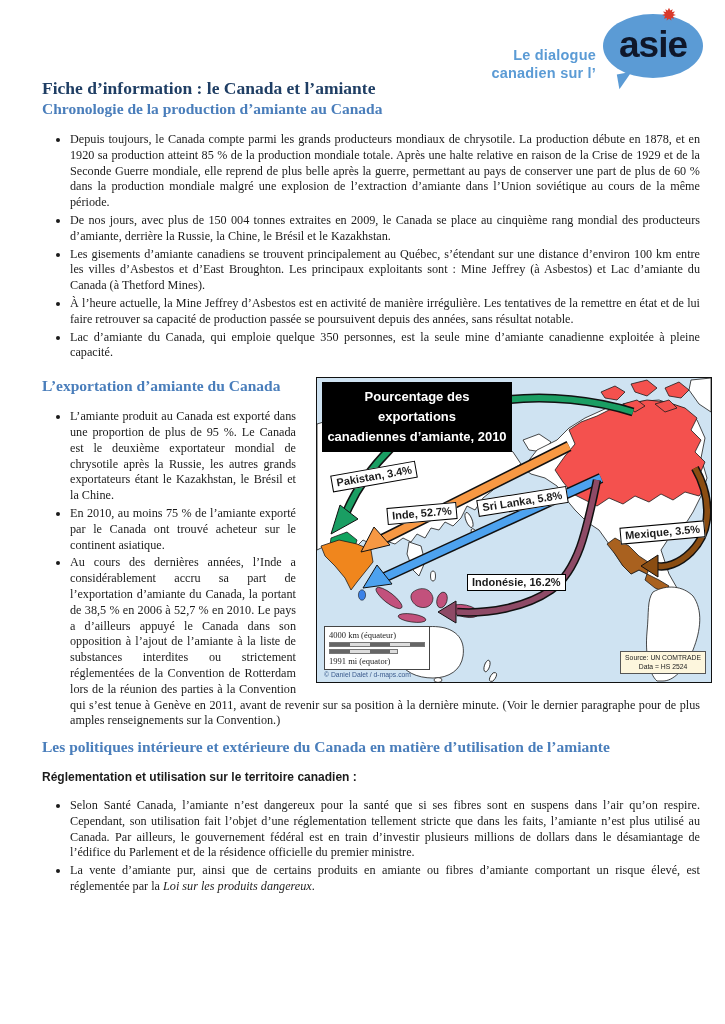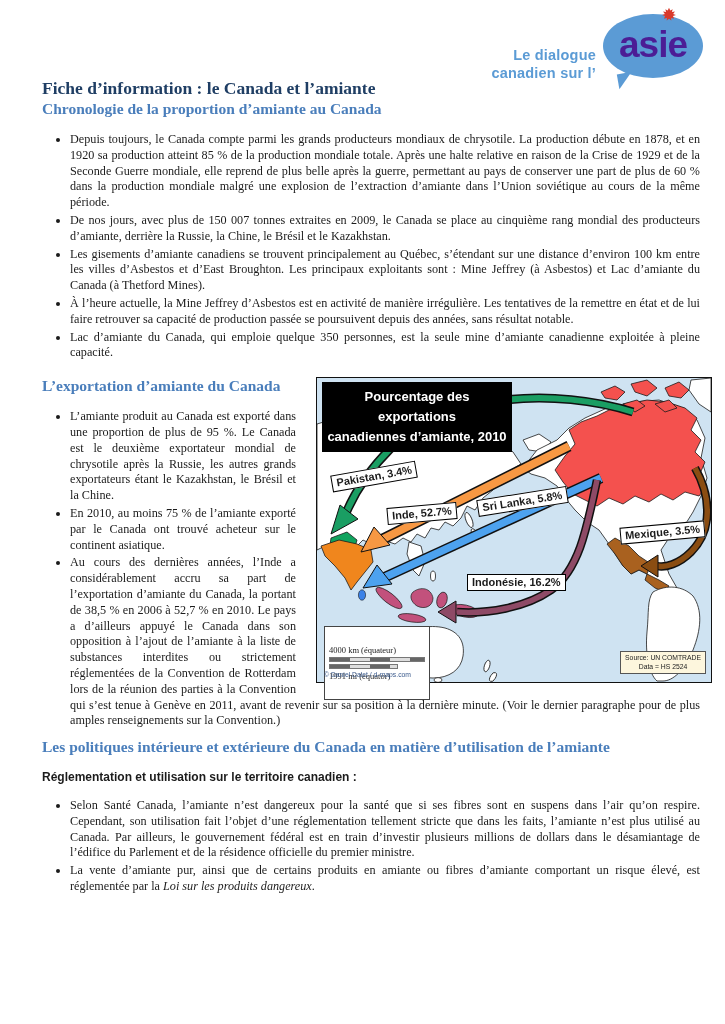--- a/index.html
+++ b/index.html
@@ -9,21 +9,21 @@
 
   
   .logo{position:absolute;top:14px;right:22px;display:flex;align-items:flex-start;}
   .logo-tagline{text-align:right;color:var(--logo-blue,#5b9bd5);font-weight:bold;
                 font-size:14.5px;line-height:18px;margin-top:32px;margin-right:7px;letter-spacing:.2px;}
   .bubble{position:relative;width:100px;height:64px;background:var(--logo-blue,#5b9bd5);
           border-radius:50%;display:flex;align-items:center;justify-content:center;}
   .bubble::after{content:'';position:absolute;left:15px;bottom:-10px;width:0;height:0;
           border-top:15px solid var(--logo-blue,#5b9bd5);border-right:15px solid transparent;
           transform:rotate(-10deg);}
-  .bubble-text{color:#4c1d95;font-weight:bold;font-size:37px;letter-spacing:-1px;margin-top:-3px;}
+  .bubble-text{color:#0f172a;font-weight:bold;font-size:37px;letter-spacing:-1px;margin-top:-3px;}
   .maple{position:absolute;top:-7px;left:58%;width:16px;height:16px;}
   .maple svg{display:block;width:16px;height:16px;fill:var(--leaf-red,#d93a2b);}
 
   
   h1.doc-title{font-family:"Liberation Serif",serif;font-size:17.5px;font-weight:bold;
       color:var(--title-color,#1f3e64);margin:64px 0 1px 0;}
   h2.doc-subtitle,h3.section-heading{font-family:"Liberation Serif",serif;font-size:15.5px;
       font-weight:bold;color:var(--heading-color,#4a7ebb);margin:0 0 14px 0;}
   h3.section-heading{margin-top:16px;clear:none;}
   h3.clear{clear:both;margin-top:9px;}
@@ -41,21 +41,21 @@
   .map-title{position:absolute;left:5px;top:4px;width:182px;background:#000;color:#fff;
       font-weight:bold;font-size:13px;line-height:20px;text-align:center;padding:5px 4px;}
   .map-label{position:absolute;background:#fff;border:1.6px solid #000;font-weight:bold;
       font-size:11px;line-height:15px;padding:0 4px;white-space:nowrap;}
   .lbl-pakistan{left:14px;top:90px;transform:rotate(-10deg);}
   .lbl-inde{left:70px;top:127px;transform:rotate(-5deg);}
   .lbl-srilanka{left:160px;top:115px;transform:rotate(-9deg);}
   .lbl-indonesie{left:150px;top:196px;}
   .lbl-mexique{left:303px;top:146px;transform:rotate(-5deg);}
   .scale-box{position:absolute;left:7px;top:248px;width:96px;background:#fff;border:1px solid #444;
-      font-family:"Liberation Serif",serif;font-size:8.5px;line-height:10px;padding:18px 4px;color:#222;}
+      font-family:"Liberation Serif",serif;font-size:8.5px;line-height:10px;padding:3px 4px;color:#222;}
   .scale-bar{height:3px;margin:2px 0;background:repeating-linear-gradient(90deg,#666 0 20px,#ddd 20px 40px);border:.5px solid #777;}
   .scale-bar.mi{width:70%;}
   .map-credit{position:absolute;left:7px;bottom:4px;font-size:6.8px;color:#3a5a8c;}
   .source-box{position:absolute;right:5px;bottom:8px;background:#fdf6dd;border:.8px solid #555;
       font-size:6.8px;line-height:8.5px;text-align:center;padding:2px 4px;color:#222;}
 
   
   .sea{fill:var(--c-ocean,#cfe3f2);}
   .land{fill:#ffffff;stroke:#1c1c1c;stroke-width:.8;}
   .canada{fill:var(--c-canada,#f4514e);stroke:#1c1c1c;stroke-width:.8;}
@@ -90,25 +90,25 @@
       <span class="bubble-text">asie</span>
       <span class="maple">
         <svg viewBox="0 0 20 20">
             <path d="M10 1 L11.6 4.4 L14.6 2.8 L13.6 6.4 L17.4 5.6 L15.2 8.6 L18.6 10 L15 11.4 L16.2 14.6 L12.6 13.6 L12.9 17 L10 14.8 L7.1 17 L7.4 13.6 L3.8 14.6 L5 11.4 L1.4 10 L4.8 8.6 L2.6 5.6 L6.4 6.4 L5.4 2.8 L8.4 4.4 Z"></path>
           </svg>
       </span>
     </div>
   </div>
 
   <h1 class="doc-title">Fiche d’information : le Canada et l’amiante</h1>
-  <h2 class="doc-subtitle">Chronologie de la proportion d’amiante au Canada</h2>
+  <h2 class="doc-subtitle">Chronologie de la production d’amiante au Canada</h2>
 
   <ul class="bullets">
     <li>Depuis toujours, le Canada compte parmi les grands producteurs mondiaux de chrysotile. La production débute en 1878, et en 1920 sa production atteint 85 % de la production mondiale totale. Après une halte relative en raison de la Crise de 1929 et de la Seconde Guerre mondiale, elle reprend de plus belle après la guerre, permettant au pays de conserver une part de plus de 60 % dans la production mondiale malgré une explosion de l’extraction d’amiante dans l’Union soviétique au cours de la même période.</li>
-    <li>De nos jours, avec plus de 150 007 tonnes extraites en 2009, le Canada se place au cinquième rang mondial des producteurs d’amiante, derrière la Russie, la Chine, le Brésil et le Kazakhstan.</li>
+    <li>De nos jours, avec plus de 150 004 tonnes extraites en 2009, le Canada se place au cinquième rang mondial des producteurs d’amiante, derrière la Russie, la Chine, le Brésil et le Kazakhstan.</li>
     <li>Les gisements d’amiante canadiens se trouvent principalement au Québec, s’étendant sur une distance d’environ 100 km entre les villes d’Asbestos et d’East Broughton. Les principaux exploitants sont : Mine Jeffrey (à Asbestos) et Lac d’amiante du Canada (à Thetford Mines).</li>
     <li>À l’heure actuelle, la Mine Jeffrey d’Asbestos est en activité de manière irrégulière. Les tentatives de la remettre en état et de lui faire retrouver sa capacité de production passée se poursuivent depuis des années, sans résultat notable.</li>
     <li>Lac d’amiante du Canada, qui emploie quelque 350 personnes, est la seule mine d’amiante canadienne exploitée à pleine capacité.</li>
   </ul>
 
   <div class="export-section">
 
     <div class="map-figure">
       <svg viewBox="0 0 394 304" width="394" height="304">
         <rect class="sea" width="394" height="304"></rect>

